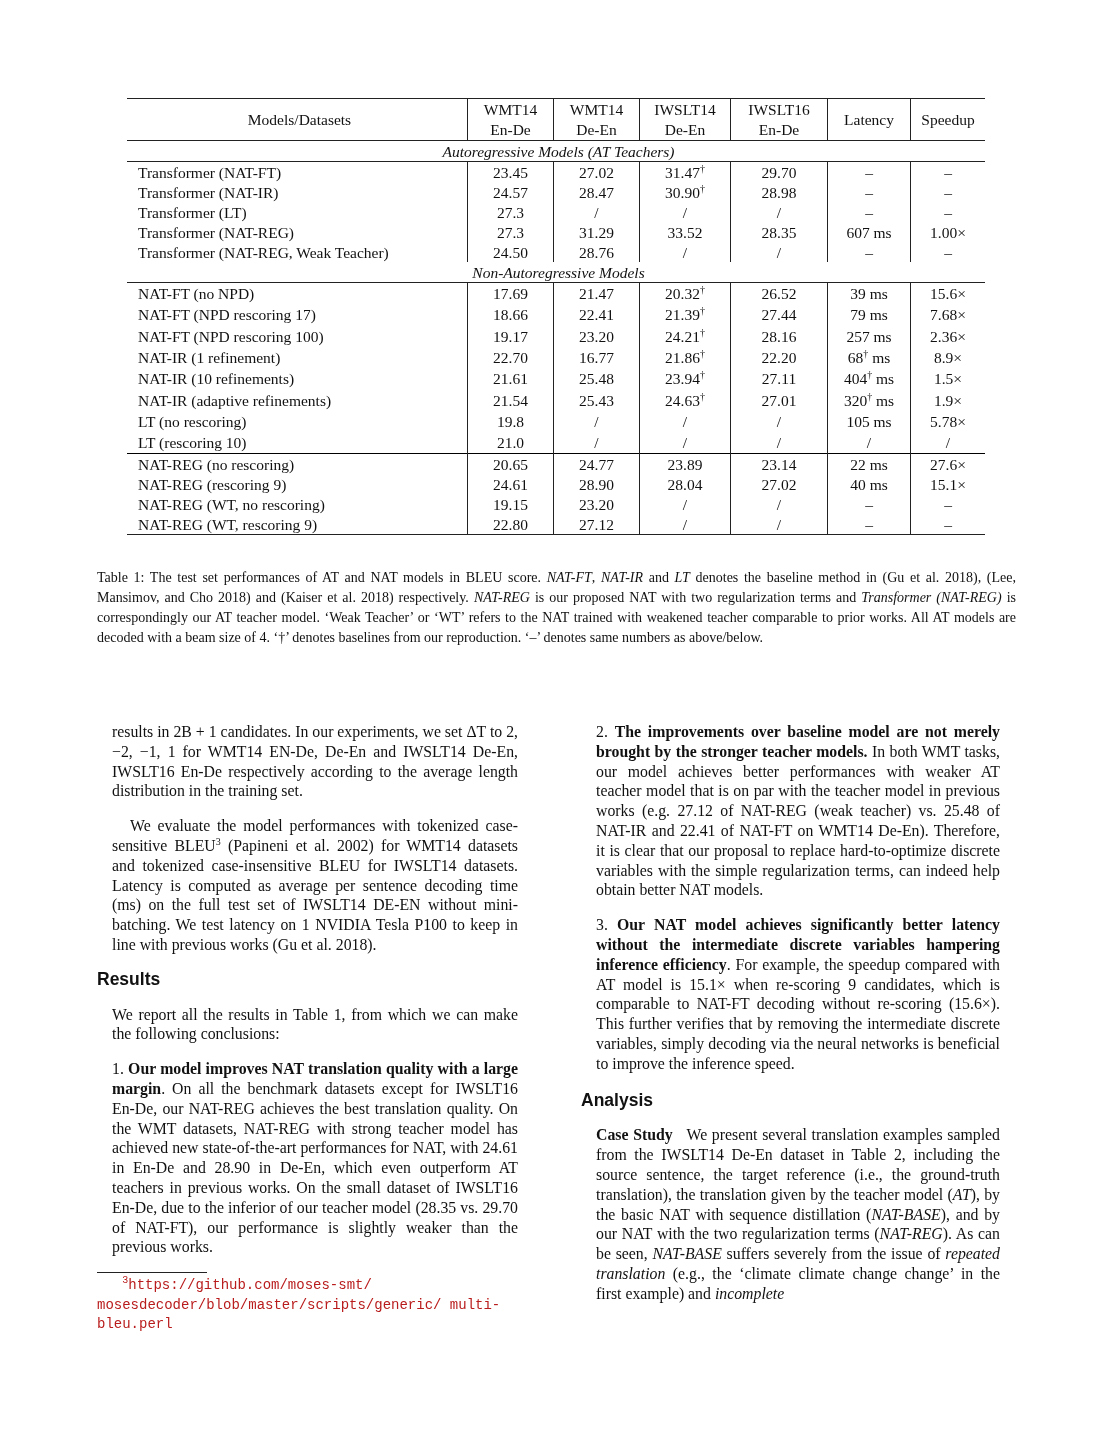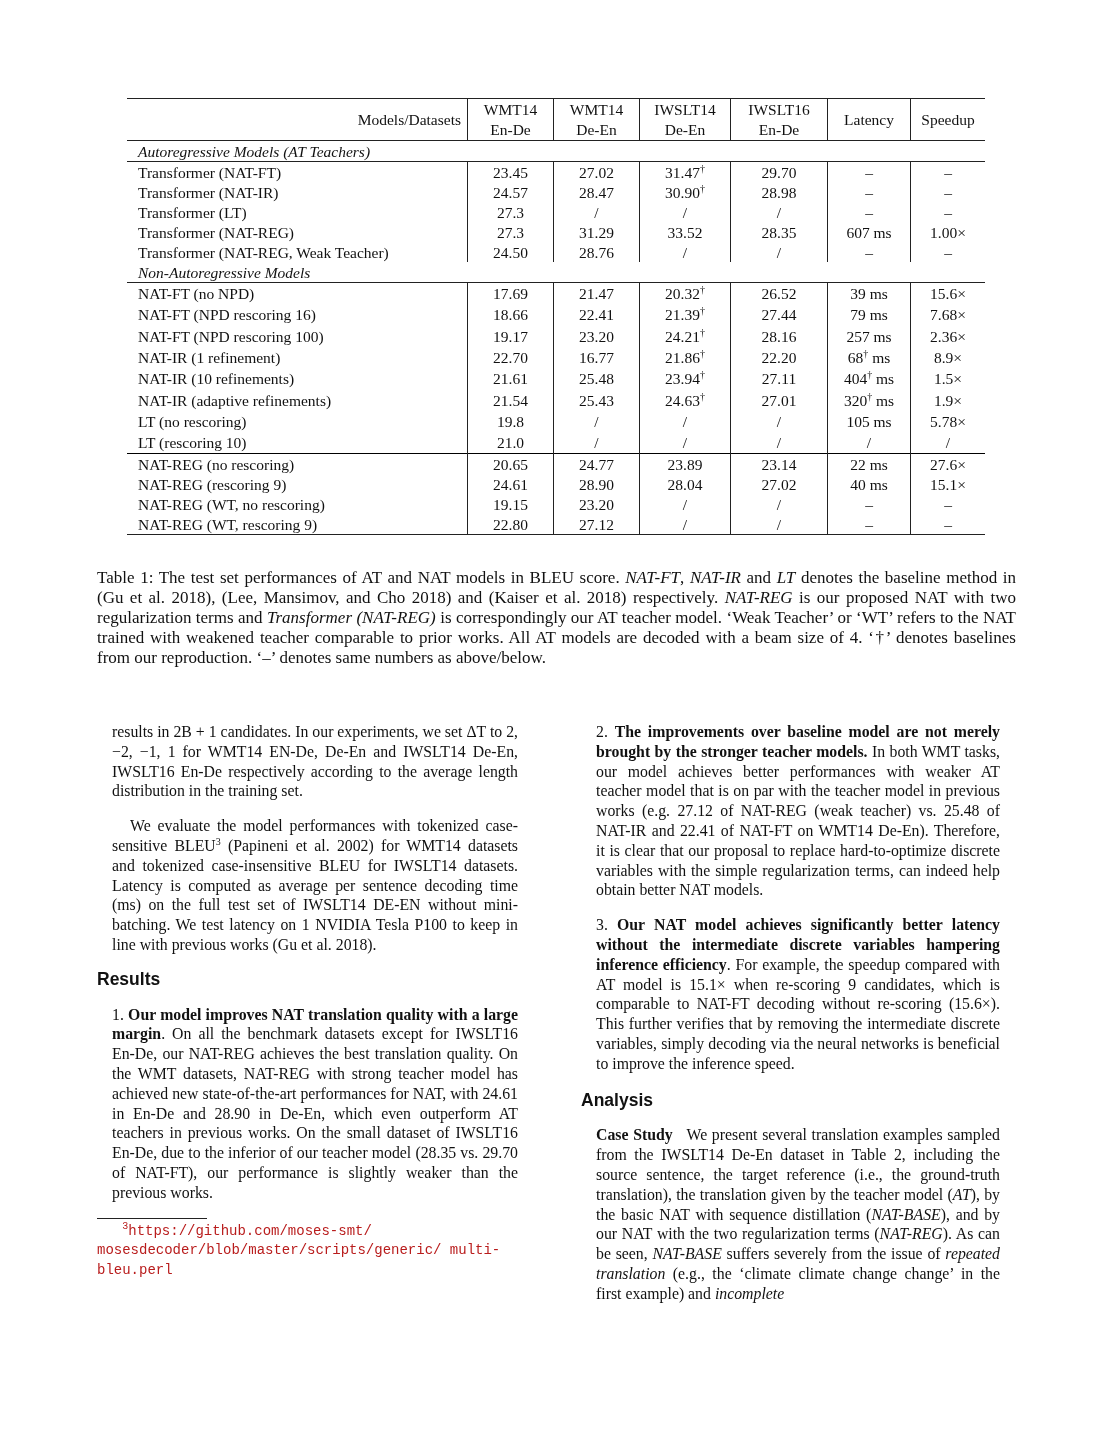--- a/index.html
+++ b/index.html
@@ -7,43 +7,43 @@
          font-family:"Liberation Serif","DejaVu Serif",serif; color:#111; }
   .tbl { position:absolute; left:127px; top:98px; width:858px; border-collapse:collapse;
          font-size:15.5px; line-height:19px; }
   .tbl td, .tbl th { padding:0 6px; font-weight:normal; }
   .tbl th { text-align:center; line-height:19.5px; vertical-align:middle; }
   .tbl .c0 { text-align:left; width:323px; padding-left:11px; }
   .tbl td.num { text-align:center; }
   .tbl .vb { border-left:1px solid #222; }
   .tbl tr.top td, .tbl tr.top th { border-top:1.5px solid #222; }
   .tbl tr.hdr th { padding-top:1px; padding-bottom:1px; border-bottom:1px solid #222; }
-  .tbl tr.sec td { font-style:italic; border-bottom:1px solid #222; height:20px; padding-left:11px; }
+  .tbl tr.sec td { font-style:italic; border-bottom:1px solid #222; height:20px; padding-left:11px;text-align:center; }
   .tbl tr.sepTop td { border-top:1px solid #000000; }
   .tbl tr.last td { border-bottom:1.5px solid #222; }
   .tbl tr.row td { height:20px; }
   .tbl tr.row.tall td { height:21.3px; }
   .bold { font-weight:bold; }
   sup { font-size:10px; line-height:0; }
-  .caption { position:absolute; left:97px; top:568px; width:919px; font-size:17px; line-height:20px;
+  .caption { position:absolute; left:97px; top:568px; width:919px; font-size:14px; line-height:20px;
              text-align:justify; }
   .col { position:absolute; width:436px; font-size:15.8px; line-height:19.8px; text-align:justify; }
   .col p { margin:15px; }
   .indent { text-indent:18px; }
   h2.sect { font-family:"Liberation Sans","DejaVu Sans",sans-serif; font-weight:bold; font-size:17.5px; margin:0; }
   .fnrule { width:110px; border-top:1px solid #222; margin:0; }
   .fn { font-family:"Liberation Mono","DejaVu Sans Mono",monospace; font-size:14px; line-height:19.5px; color:#b91c1c; text-align:left; }
 </style>
 </head>
 <body>
 
 <table class="tbl">
   <tbody>
       <tr class="top hdr">
-    <th class="c0" style="text-align:right"><span>Models/Datasets</span></th>
+    <th class="c0" style="text-align:center"><span>Models/Datasets</span></th>
     <th class="vb" style="width:73px"><span>WMT14</span><br><span>En-De</span></th>
     <th class="vb" style="width:73px"><span>WMT14</span><br><span>De-En</span></th>
     <th class="vb" style="width:78px"><span>IWSLT14</span><br><span>De-En</span></th>
     <th class="vb" style="width:84px"><span>IWSLT16</span><br><span>En-De</span></th>
     <th class="vb" style="width:70px"><span>Latency</span></th>
     <th class="vb"><span>Speedup</span></th>
   </tr>
   </tbody>
     <tbody id="tbody">
       <tr class="sec">
@@ -100,21 +100,21 @@
       <tr class="row tall">
         <td class="c0">NAT-FT (no NPD)</td>
         <td class="num vb">17.69</td>
         <td class="num vb">21.47</td>
         <td class="num vb">20.32<sup>†</sup></td>
         <td class="num vb">26.52</td>
         <td class="num vb">39 ms</td>
         <td class="num vb">15.6×</td>
       </tr>
       <tr class="row tall">
-        <td class="c0">NAT-FT (NPD rescoring 16)</td>
+        <td class="c0">NAT-FT (NPD rescoring 17)</td>
         <td class="num vb">18.66</td>
         <td class="num vb">22.41</td>
         <td class="num vb">21.39<sup>†</sup></td>
         <td class="num vb">27.44</td>
         <td class="num vb">79 ms</td>
         <td class="num vb">7.68×</td>
       </tr>
       <tr class="row tall">
         <td class="c0">NAT-FT (NPD rescoring 100)</td>
         <td class="num vb">19.17</td>
@@ -209,20 +209,21 @@
 </table>
 
 <div class="caption">
   <span>Table 1: The test set performances of AT and NAT models in BLEU score. </span><i>NAT-FT</i><span>, </span><i>NAT-IR</i><span> and </span><i>LT</i><span> denotes the baseline method in (Gu et al. 2018), (Lee, Mansimov, and Cho 2018) and (Kaiser et al. 2018) respectively. </span><i>NAT-REG</i><span> is our proposed NAT with two regularization terms and </span><i>Transformer (NAT-REG)</i><span> is correspondingly our AT teacher model. ‘Weak Teacher’ or ‘WT’ refers to the NAT trained with weakened teacher comparable to prior works. All AT models are decoded with a beam size of 4. ‘†’ denotes baselines from our reproduction. ‘–’ denotes same numbers as above/below.</span>
 </div>
 
 <div class="col" style="left:97px; top:707px;">
   <p>results in 2B + 1 candidates. In our experiments, we set ΔT to 2, −2, −1, 1 for WMT14 EN-De, De-En and IWSLT14 De-En, IWSLT16 En-De respectively according to the average length distribution in the training set.</p>
   <p class="indent"><span>We evaluate the model performances with tokenized case-sensitive BLEU</span><sup>3</sup><span> (Papineni et al. 2002) for WMT14 datasets and tokenized case-insensitive BLEU for IWSLT14 datasets. Latency is computed as average per sentence decoding time (ms) on the full test set of IWSLT14 DE-EN without mini-batching. We test latency on 1 NVIDIA Tesla P100 to keep in line with previous works (Gu et al. 2018).</span></p>
   <h2 class="sect" style="margin-top:4px; margin-bottom:6px;">Results</h2>
+  <p>We report all the results in Table 1, from which we can make the following conclusions:</p>
   <p><span>1. </span><b>Our model improves NAT translation quality with a large margin</b><span>. On all the benchmark datasets except for IWSLT16 En-De, our NAT-REG achieves the best translation quality. On the WMT datasets, NAT-REG with strong teacher model has achieved new state-of-the-art performances for NAT, with 24.61 in En-De and 28.90 in De-En, which even outperform AT teachers in previous works. On the small dataset of IWSLT16 En-De, due to the inferior of our teacher model (28.35 vs. 29.70 of NAT-FT), our performance is slightly weaker than the previous works.</span></p>
   <div class="fnrule" style="margin-top:10px;"></div>
   <div class="fn" style="margin-top:3px;">&nbsp;&nbsp;&nbsp;<sup>3</sup><span>https://github.com/moses-smt/ mosesdecoder/blob/master/scripts/generic/ multi-bleu.perl</span></div>
 </div>
 
 <div class="col" style="left:581px; top:707px; width:434px;">
   <p><span>2. </span><b>The improvements over baseline model are not merely brought by the stronger teacher models.</b><span> In both WMT tasks, our model achieves better performances with weaker AT teacher model that is on par with the teacher model in previous works (e.g. 27.12 of NAT-REG (weak teacher) vs. 25.48 of NAT-IR and 22.41 of NAT-FT on WMT14 De-En). Therefore, it is clear that our proposal to replace hard-to-optimize discrete variables with the simple regularization terms, can indeed help obtain better NAT models.</span></p>
   <p><span>3. </span><b>Our NAT model achieves significantly better latency without the intermediate discrete variables hampering inference efficiency</b><span>. For example, the speedup compared with AT model is 15.1× when re-scoring 9 candidates, which is comparable to NAT-FT decoding without re-scoring (15.6×). This further verifies that by removing the intermediate discrete variables, simply decoding via the neural networks is beneficial to improve the inference speed.</span></p>
   <h2 class="sect" style="margin-top:17px; ">Analysis</h2>
   <p><b>Case Study</b><span style="white-space:pre-wrap">   We present several translation examples sampled from the IWSLT14 De-En dataset in Table 2, including the source sentence, the target reference (i.e., the ground-truth translation), the translation given by the teacher model (</span><i>AT</i><span>), by the basic NAT with sequence distillation (</span><i>NAT-BASE</i><span>), and by our NAT with the two regularization terms (</span><i>NAT-REG</i><span>). As can be seen, </span><i>NAT-BASE</i><span> suffers severely from the issue of </span><i>repeated translation</i><span> (e.g., the ‘climate climate change change’ in the first example) and </span><i>incomplete</i></p>

